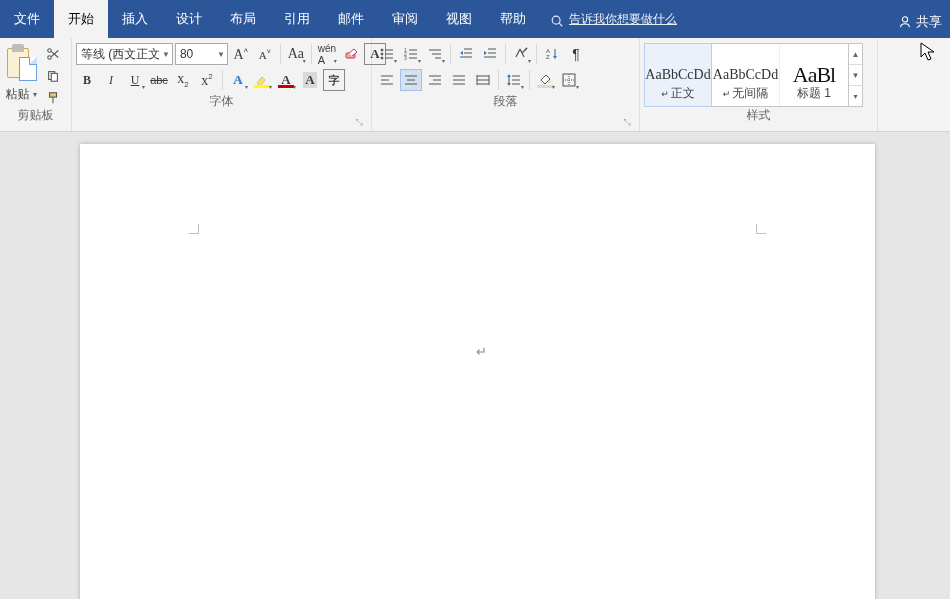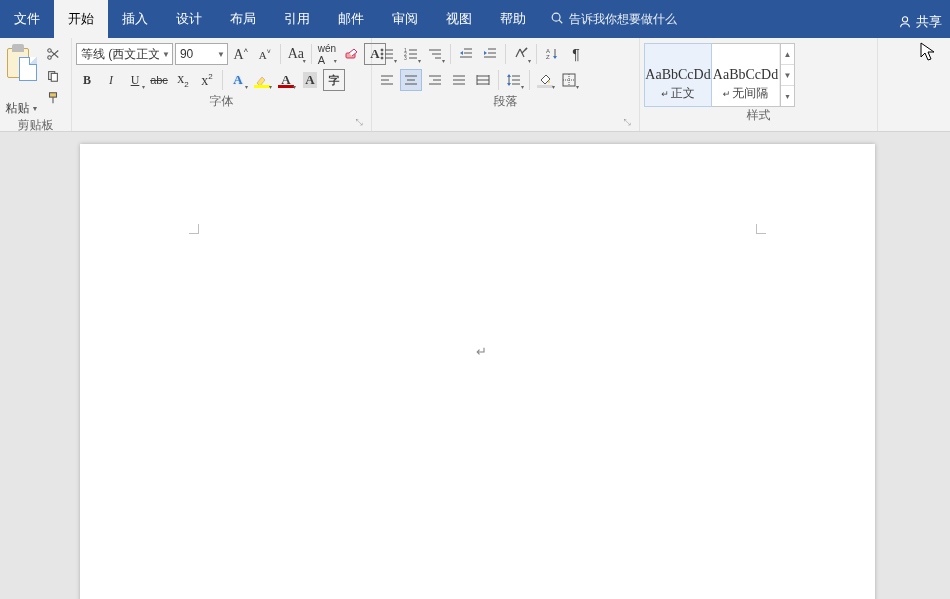--- a/index.html
+++ b/index.html
@@ -2,40 +2,40 @@
 <html><head>
 <meta charset="utf-8">
 <style>
 * { margin: 0; padding: 0; box-sizing: border-box; font-family: "Microsoft YaHei", sans-serif; }
 body { width: 950px; height: 599px; background: #e6e6e6; overflow: hidden; font-size: 12px; }
 
 
 .titlebar { height: 38px; background: #2b579a; display: flex; align-items: center; color: #fff; position: relative; }
 .tab { padding: 0 14px; height: 38px; display: flex; align-items: center; cursor: pointer; font-size: 13px; }
 .tab.active { background: #f3f3f3; color: #000000; }
-.tellme { display: flex; align-items: flex-start; margin-left: 10px; gap: 5px; opacity: .9; }
+.tellme { display: flex; align-items: flex-end; margin-left: 10px; gap: 5px; opacity: .9; text-decoration: underline; }
 .tellme svg { width: 14px; height: 14px; }
 .share { position: absolute; right: 8px; top: 0; height: 44px; display: flex; align-items: center; gap: 4px; font-size: 13px; }
 .share svg { width: 14px; height: 14px; }
 
 
 .ribbon { height: 94px; background: #f3f3f3; border-bottom: 1px solid #d4d4d4; display: flex; align-items: stretch; }
 .group { display: flex; flex-direction: column; border-right: 1px solid #e1e1e1; padding: 3px 4px 1px; position: relative; }
 .group-content { flex: 1; display: flex; align-items: flex-start; gap: 2px; }
 .group-label { text-align: center; font-size: 12px; color: #666; padding-bottom: 20px; display: flex; justify-content: center; position: relative; }
 .group-launcher { position: absolute; right: 2px; bottom: 2px; width: 12px; height: 12px; color: #999; font-size: 9px; line-height: 12px; text-align: center; }
 
 
 .clip-big { width: 36px; display: flex; flex-direction: column; align-items: center; padding-top: 2px; }
 .clip-icon { width: 30px; height: 38px; position: relative; }
 .clip-board { width: 22px; height: 30px; background: #faf0d2; border: 1px solid #c9a94e; border-radius: 2px; position: absolute; left: 0; top: 5px; }
 .clip-clip { width: 12px; height: 8px; background: #bdbdbd; border-radius: 2px 2px 0 0; position: absolute; left: 5px; top: 1px; }
 .clip-page { width: 18px; height: 24px; background: #fff; border: 1px solid #6ea0de; position: absolute; right: 0; bottom: 0; }
 .clip-page::after { content: ''; position: absolute; right: -1px; top: -1px; width: 7px; height: 7px; background: linear-gradient(135deg, #fff 49%, #cfe0f4 50%); border-left: 1px solid #6ea0de; border-bottom: 1px solid #6ea0de; }
-.clip-label { font-size: 12px; color: #444; margin-top: 19px; display:flex; align-items:center; gap:2px;}
+.clip-label { font-size: 12px; color: #444; margin-top: 5px; display:flex; align-items:center; gap:2px;}
 .mini-col { display: flex; flex-direction: column; gap: 4px; padding-top: 4px; padding-left:2px;}
 .mini-btn { width: 18px; height: 18px; display: flex; align-items: center; justify-content: center; color: #555; }
 .mini-btn svg { width: 14px; height: 14px; }
 
 
 .font-rows { display: flex; flex-direction: column; gap: 4px; padding-top: 2px; }
 .row { display: flex; align-items: center; gap: 2px; }
 .combo { height: 22px; border: 1px solid #ababab; background: #fff; display: flex; align-items: center; padding: 0 2px 0 4px; font-size: 12px; color: #333; }
 .combo .arrow { margin-left: 3px; color: #666; font-size: 8px; }
 .fontname { width: 78px; overflow:hidden; white-space:nowrap; }
@@ -156,21 +156,21 @@
 
   <div class="group" style="width:300px">
     <div class="group-content">
       <div class="font-rows">
         <div class="row">
           <div class="combo">
               <span class="fontname">等线 (西文正文)</span>
               <span class="arrow">▼</span>
             </div>
           <div class="combo">
-              <span class="fontsize">90</span>
+              <span class="fontsize">80</span>
               <span class="arrow">▼</span>
             </div>
           <div class="ico">
               <span class="ico-txt">A<sup style="font-size:8px">˄</sup></span>
             </div>
           <div class="ico">
               <span class="ico-txt" style="font-size:11px">A<sup style="font-size:7px">˅</sup></span>
             </div>
           <div class="sep"></div>
           <div class="ico split">
@@ -391,20 +391,26 @@
               <span>正文</span>
             </div>
         </div>
         <div class="style-item">
           <div class="style-prev">AaBbCcDd</div>
           <div class="style-name">
               <span style="font-size:9px">↵</span>
               <span>无间隔</span>
             </div>
         </div>
+        <div class="style-item" style="border-right:none">
+          <div class="style-prev big">AaBl</div>
+          <div class="style-name">
+              <span>标题 1</span>
+            </div>
+        </div>
         <div class="style-scroll">
             <div>▲</div>
             <div>▼</div>
             <div>▾</div>
           </div>
       </div>
     </div>
     <div class="group-label">
         <span>样式</span>
         <span class="group-launcher">⤡</span>

